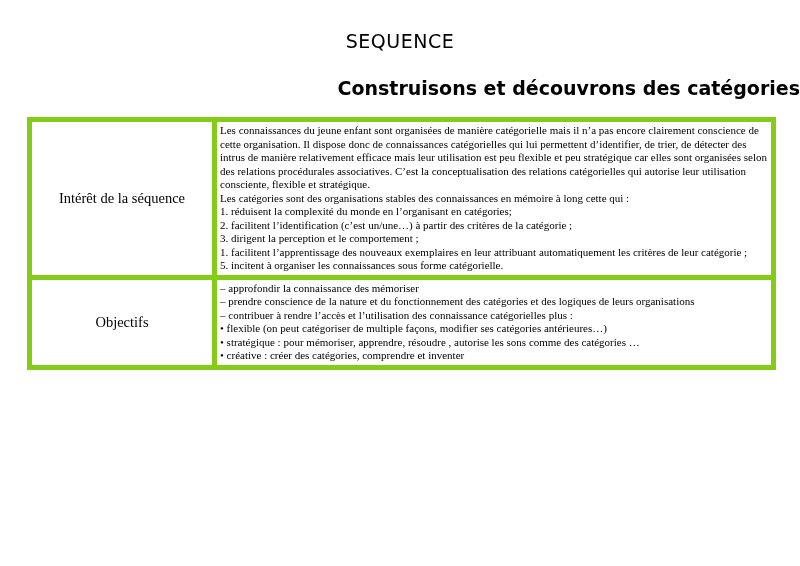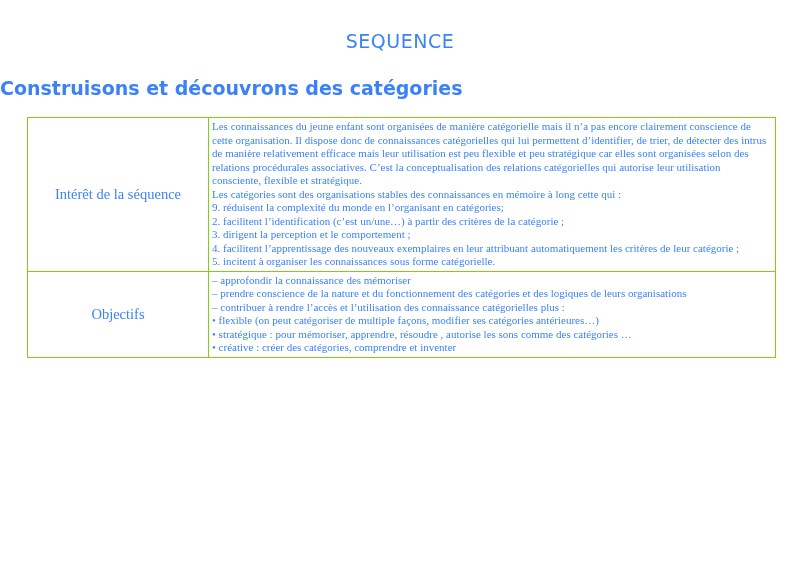--- a/index.html
+++ b/index.html
@@ -5,55 +5,55 @@
   html, body {
     margin: 0;
     padding: 0;
     background: #ffffff;
   }
   .page {
     position: relative;
     width: 800px;
     height: 566px;
     background: #ffffff;
-    color: #3b82f6;
+    color: #000000;
     font-family: "Liberation Serif", serif;
     overflow: hidden;
   }
   .doc-title {
     position: absolute;
     top: 30px;
     left: 0;
     width: 100%;
     text-align: center;
     font-family: "DejaVu Sans", sans-serif;
     font-size: 19px;
     font-weight: 500;
     letter-spacing: 0.5px;
   }
   .doc-subtitle {
     position: absolute;
     top: 77px;
     left: 0;
     width: 100%;
-    text-align: left;
+    text-align: right;
     font-family: "DejaVu Sans", sans-serif;
     font-size: 19px;
     font-weight: bold;
   }
   table.seq-table {
     position: absolute;
     top: 117px;
     left: 27px;
     width: 749px;
     border-collapse: collapse;
     table-layout: fixed;
   }
   table.seq-table td {
-    border: 1px solid #84cc16;
+    border: 5px solid #84cc16;
   }
   td.label-cell {
     width: 176px;
     text-align: center;
     vertical-align: middle;
     font-family: Liberation Serif, serif;
     font-size: 14.5px;
     padding: 2px;
   }
   td.content-cell {
@@ -90,24 +90,24 @@
 
   <div class="doc-subtitle">Construisons et découvrons des catégories</div>
 
   <table class="seq-table">
     <tbody>
       <tr>
         <td class="label-cell">Intérêt de la séquence</td>
         <td class="content-cell">
             <div class="cell-line">Les connaissances du jeune enfant sont organisées de manière catégorielle mais il n’a pas encore clairement conscience de cette organisation. Il dispose donc de connaissances catégorielles qui lui permettent d’identifier, de trier, de détecter des intrus de manière relativement efficace mais leur utilisation est peu flexible et peu stratégique car elles sont organisées selon des relations procédurales associatives. C’est la conceptualisation des relations catégorielles qui autorise leur utilisation consciente, flexible et stratégique.</div>
             <div class="cell-line">Les catégories sont des organisations stables des connaissances en mémoire à long cette qui :</div>
-            <div class="cell-line">9. réduisent la complexité du monde en l’organisant en catégories;</div>
+            <div class="cell-line">1. réduisent la complexité du monde en l’organisant en catégories;</div>
             <div class="cell-line">2. facilitent l’identification (c’est un/une…) à partir des critères de la catégorie ;</div>
             <div class="cell-line">3. dirigent la perception et le comportement ;</div>
-            <div class="cell-line">4. facilitent l’apprentissage des nouveaux exemplaires en leur attribuant automatiquement les critères de leur catégorie ;</div>
+            <div class="cell-line">1. facilitent l’apprentissage des nouveaux exemplaires en leur attribuant automatiquement les critères de leur catégorie ;</div>
             <div class="cell-line">5. incitent à organiser les connaissances sous forme catégorielle.</div>
           </td>
       </tr>
       <tr>
         <td class="label-cell">Objectifs</td>
         <td class="content-cell">
             <div class="cell-line">– approfondir la connaissance des mémoriser</div>
             <div class="cell-line">– prendre conscience de la nature et du fonctionnement des catégories et des logiques de leurs organisations</div>
             <div class="cell-line">– contribuer à rendre l’accès et l’utilisation des connaissance catégorielles plus :</div>
             <div class="cell-line">• flexible (on peut catégoriser de multiple façons, modifier ses catégories antérieures…)</div>

